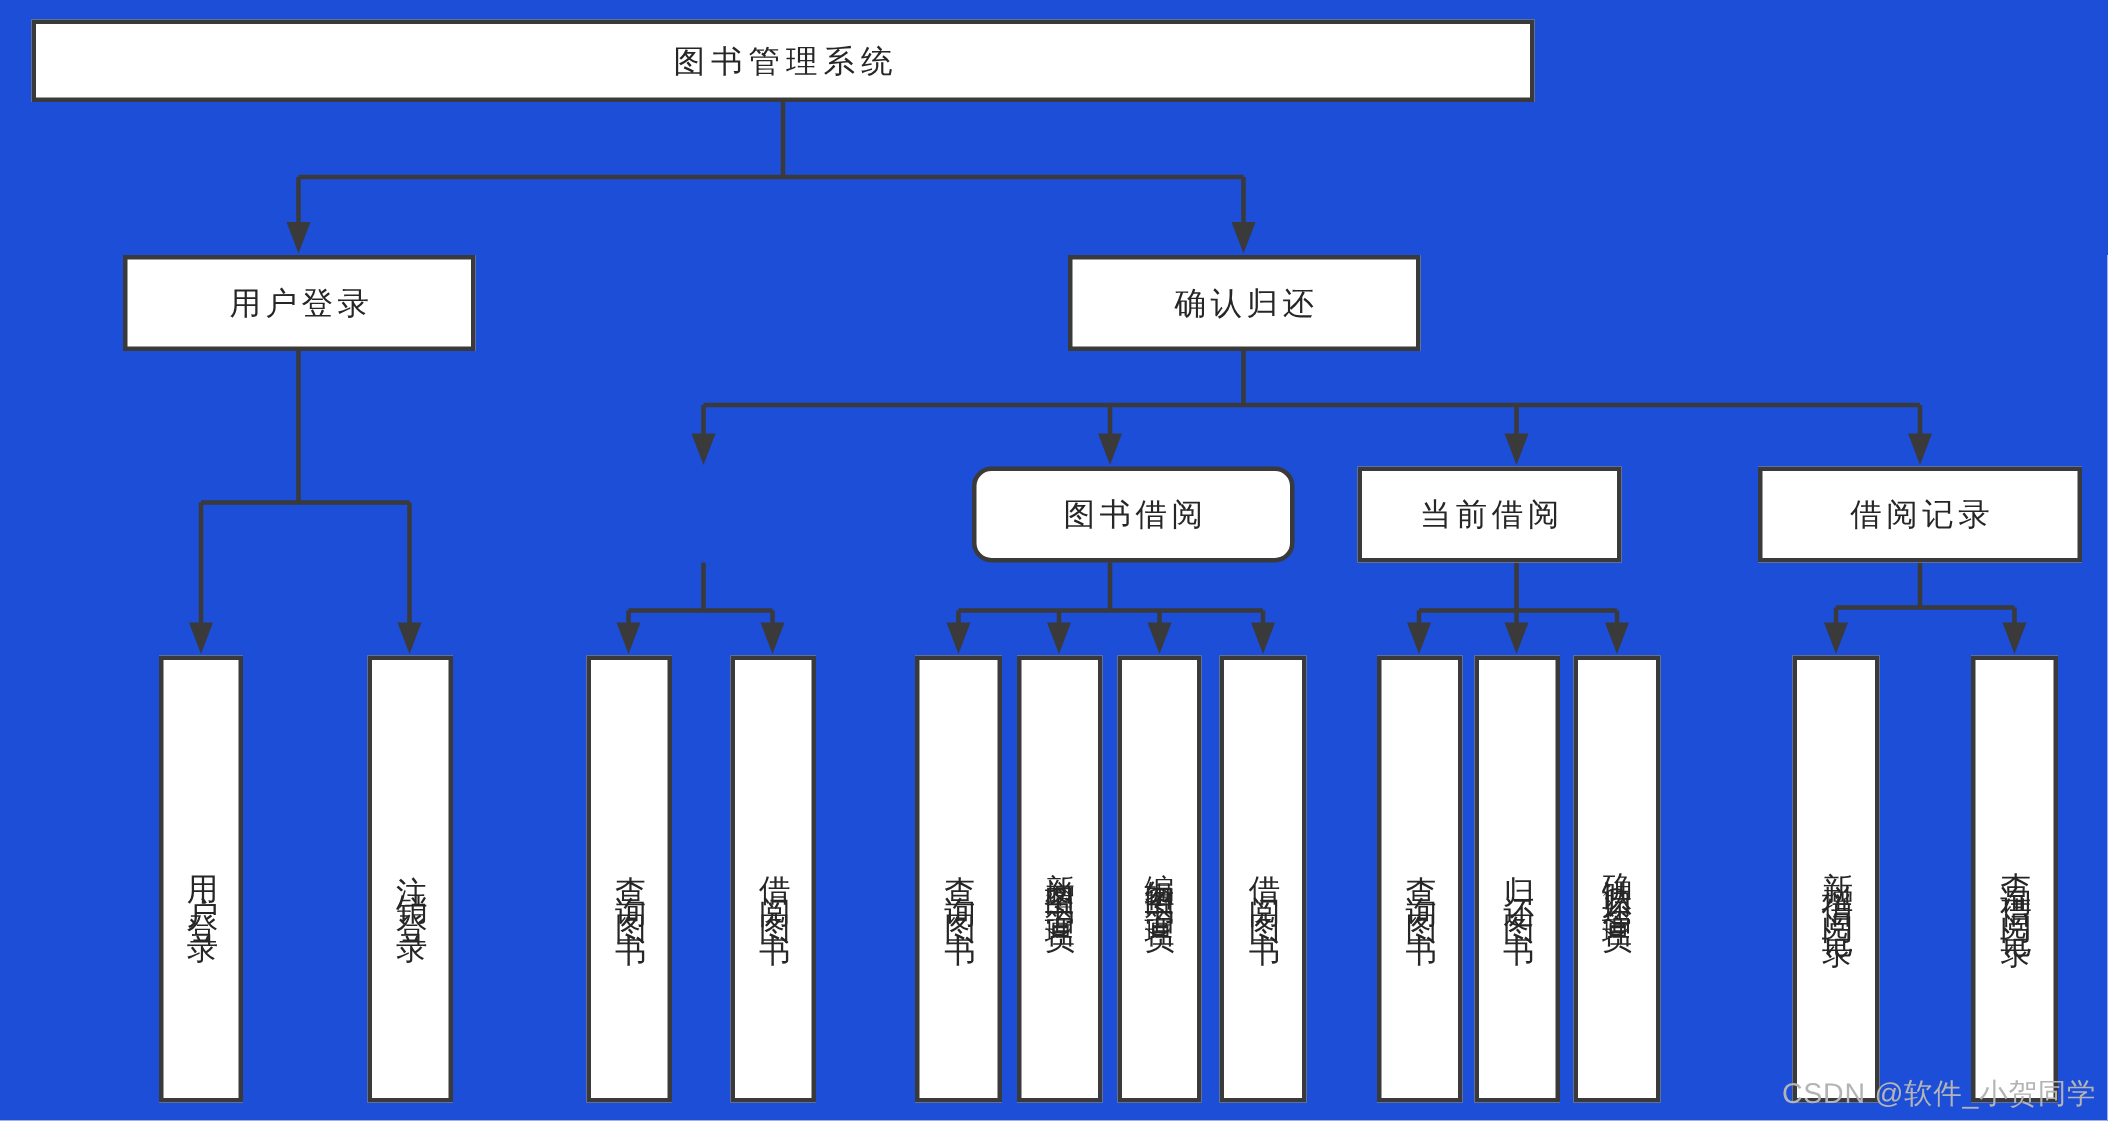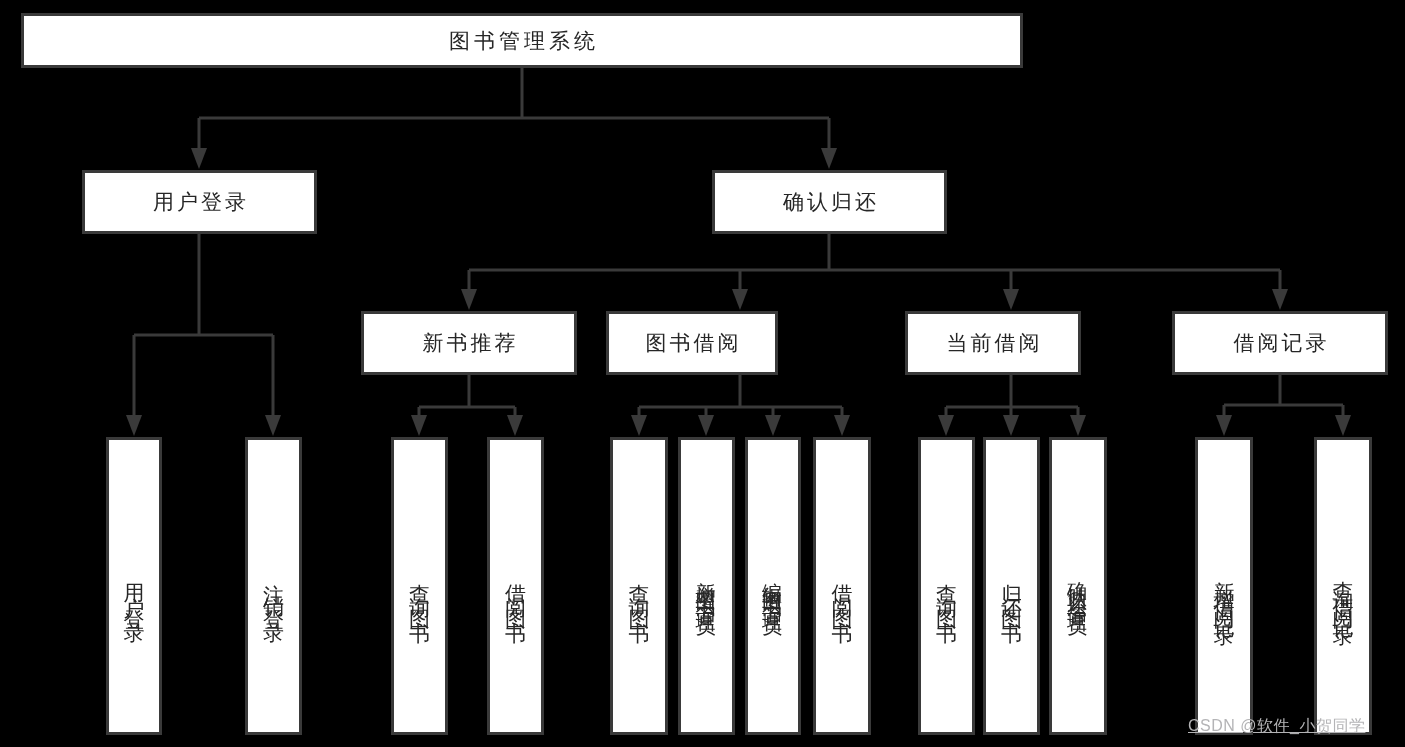--- a/index.html
+++ b/index.html
@@ -1,21 +1,21 @@
 <!DOCTYPE html>
 <html><head>
 <meta charset="utf-8">
 <style>
   html,body{
     margin:0; padding:0; background:#ffffff;
   }
   .canvas{
     position:relative;
     width:1405px; height:747px;
-    background:#000000;
+    background:#1d4ed8;
     font-family:"Liberation Sans","DejaVu Sans",sans-serif;
     overflow:hidden;
   }
   .wires{
     position:absolute; left:0; top:0; width:1405px; height:747px;
     pointer-events:none;
   }
   .wires path{
     fill:none; stroke:#3a3a3a; stroke-width:3;
   }
@@ -43,26 +43,25 @@
     font-size:21px;
     letter-spacing:13px;
     padding-top:13px;
     white-space:nowrap;
   }
   .sp6 .v-label{ letter-spacing:9px; padding-top:9px; }
   .sp9 .v-label{ font-size:20px; letter-spacing:5px; padding-top:5px; }
   .watermark{
     position:absolute;
     left:1188px; top:716px;
-    font-size:16px;
+    font-size:19px;
     letter-spacing:0.5px;
     color:#b4b4b6;
     white-space:nowrap;
     z-index:5;
-    text-decoration:underline;
   }
 </style>
 </head>
 <body>
 
 <div class="canvas">
 
   <svg class="wires" viewBox="0 0 1405 747">
     <path d="M522 68 V118 M199 118 H829 M199 118 V150 M829 118 V150"></path>
     <path d="M199 234 V335 M134 335 H273 M134 335 V417 M273 335 V417"></path>
@@ -98,24 +97,21 @@
     <span class="h-label">图书管理系统</span>
   </div>
 
   <div class="node" style="left:82px;top:170px;width:235px;height:64px;">
     <span class="h-label">用户登录</span>
   </div>
   <div class="node" style="left:712px;top:170px;width:235px;height:64px;">
     <span class="h-label">确认归还</span>
   </div>
 
-  <div class="node" style="left:361px;top:311px;width:216px;height:64px;">
-    <span class="h-label">新书推荐</span>
-  </div>
-  <div class="node" style="left:606px;top:311px;width:172px;height:64px;">
+  <div class="node" style="left:648px;top:311px;width:215px;height:64px;border-radius:13px;">
     <span class="h-label">图书借阅</span>
   </div>
   <div class="node" style="left:905px;top:311px;width:176px;height:64px;">
     <span class="h-label">当前借阅</span>
   </div>
   <div class="node" style="left:1172px;top:311px;width:216px;height:64px;">
     <span class="h-label">借阅记录</span>
   </div>
 
   <div class="node leaf" style="left:106px;top:437px;width:56px;height:298px;">

